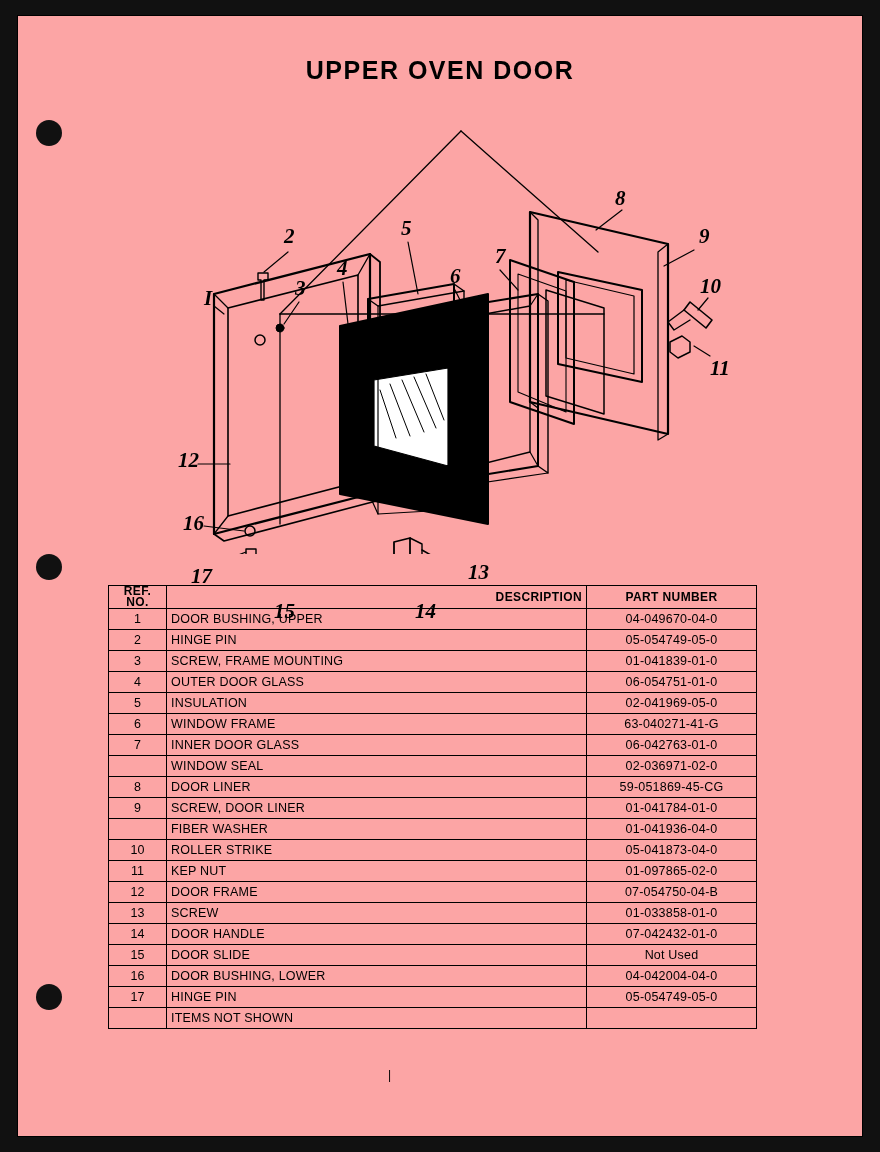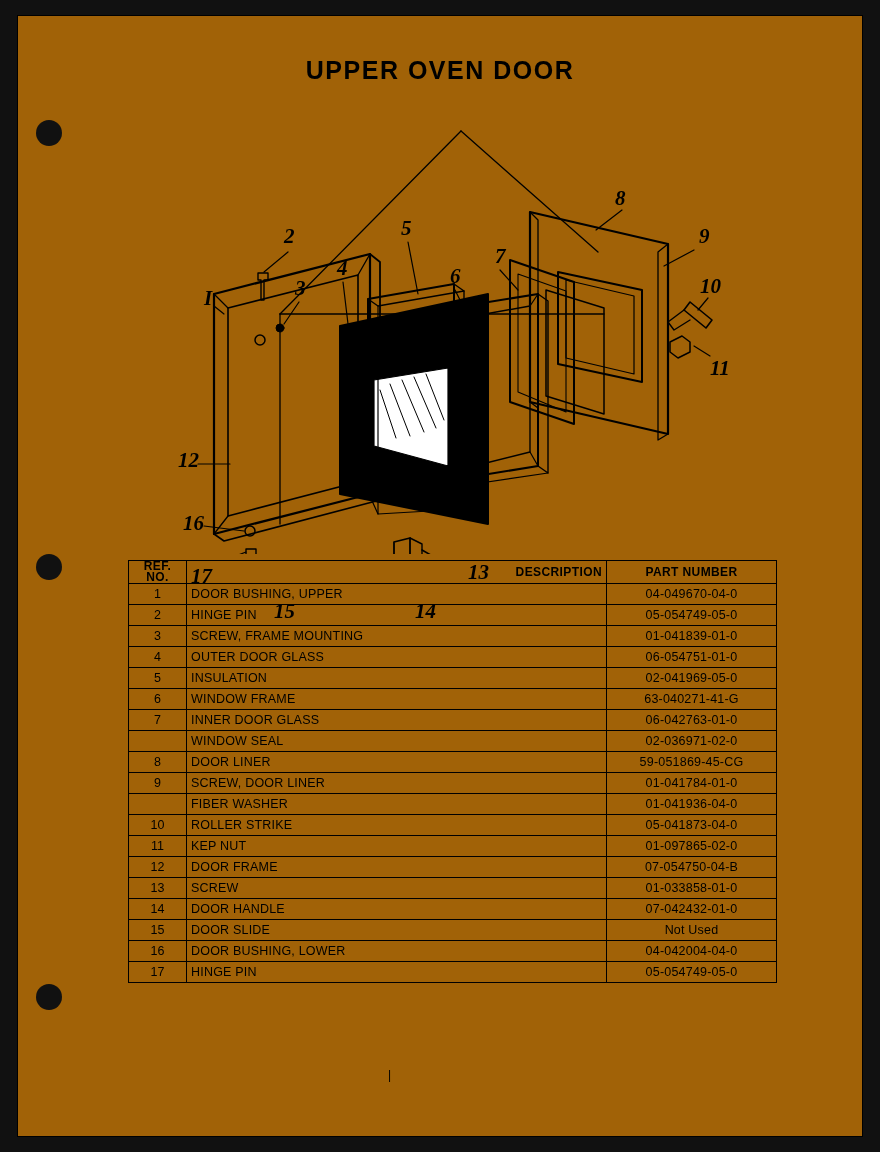--- a/index.html
+++ b/index.html
@@ -12,21 +12,21 @@
     height: 1152px;
     font-family: "Liberation Sans", sans-serif;
     overflow: hidden;
   }
   .page {
     position: absolute;
     left: 18px;
     top: 16px;
     width: 844px;
     height: 1120px;
-    background: #a16207;
+    background: #fca5a5;
     box-shadow: 0 0 0 1px #000;
   }
   .punch-hole {
     position: absolute;
     width: 26px;
     height: 26px;
     border-radius: 50%;
     background: #111111;
     left: 18px;
   }
@@ -60,23 +60,22 @@
     font-size: 21px;
     font-style: italic;
     font-weight: bold;
     color: #000;
   }
 
   
   .parts-table-wrap {
     position: absolute;
     left: 90px;
-    top: 544px;
+    top: 569px;
     width: 648px;
-    margin-left: 20px;
   }
   table.parts {
     border-collapse: collapse;
     width: 648px;
     table-layout: fixed;
   }
   table.parts td, table.parts th {
     border: 1px solid #000;
     font-size: 12.5px;
     color: #000;
@@ -330,18 +329,23 @@
           <tr>
             <td class="ref">16</td>
             <td class="desc">DOOR BUSHING, LOWER</td>
             <td class="part">04-042004-04-0</td>
           </tr>
           <tr>
             <td class="ref">17</td>
             <td class="desc">HINGE PIN</td>
             <td class="part">05-054749-05-0</td>
           </tr>
+          <tr>
+            <td class="ref"></td>
+            <td class="desc">ITEMS NOT SHOWN</td>
+            <td class="part"></td>
+          </tr>
         </tbody>
     </table>
   </div>
 
   <div class="footer-mark">|</div>
 </div>
 
 </body></html>

